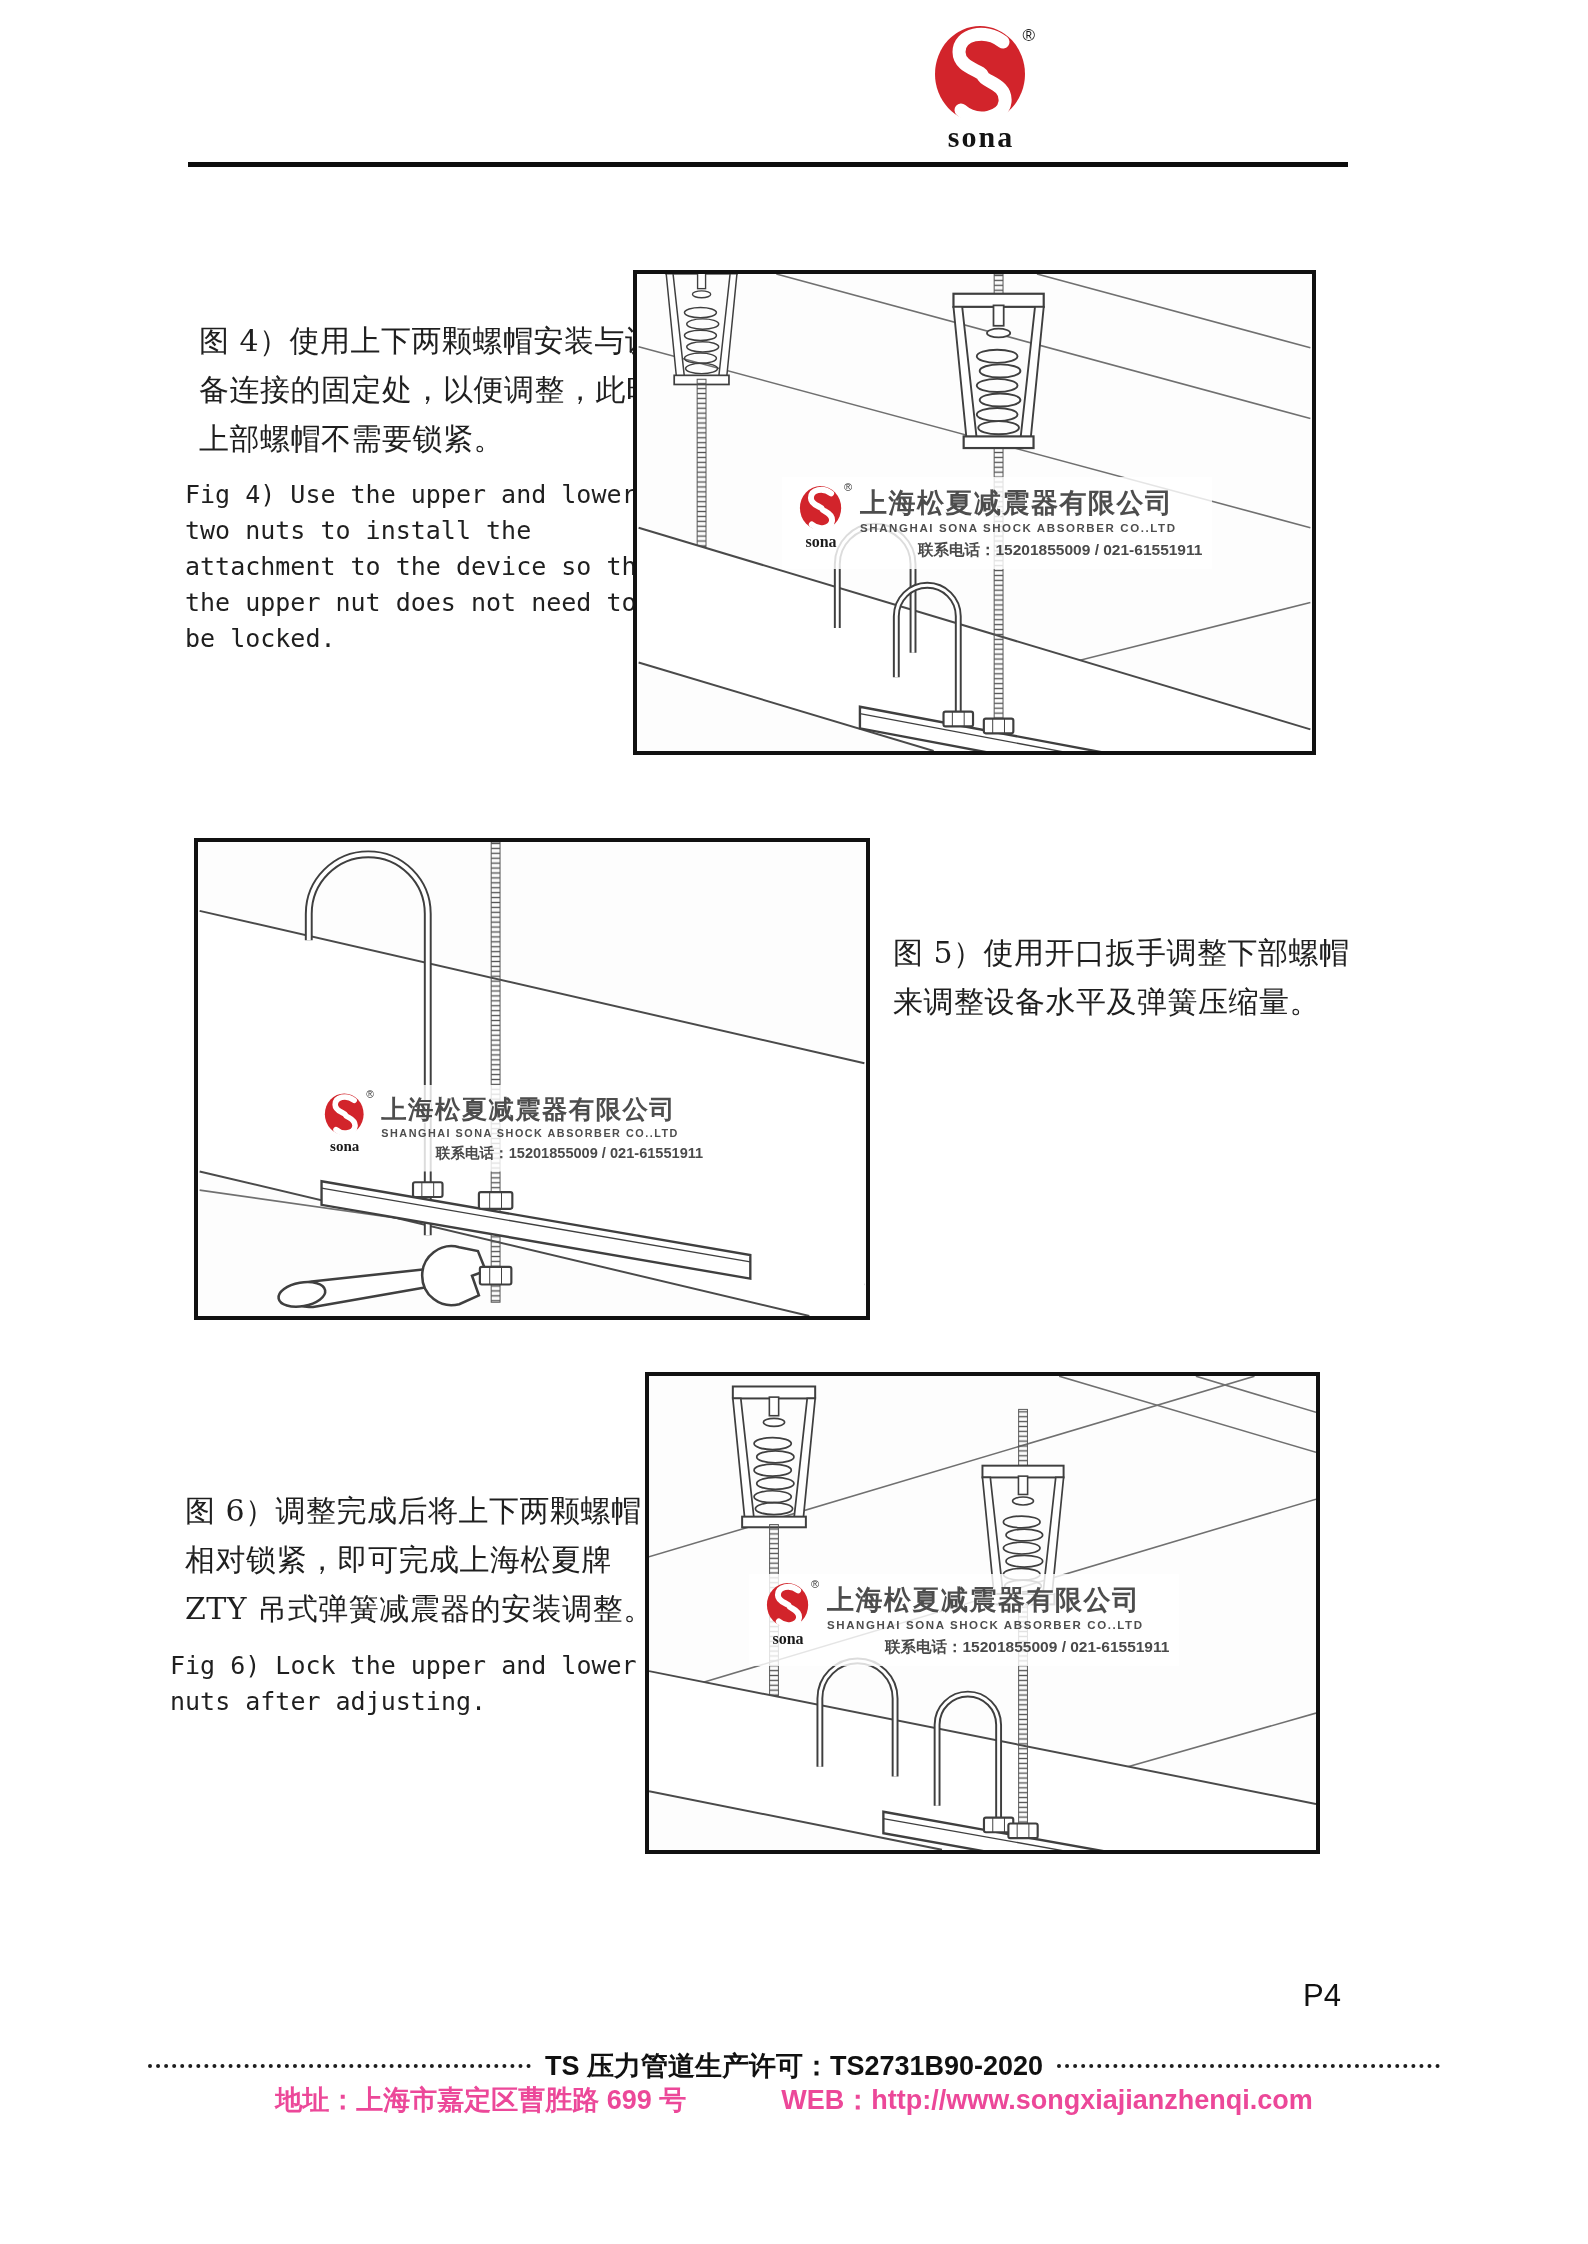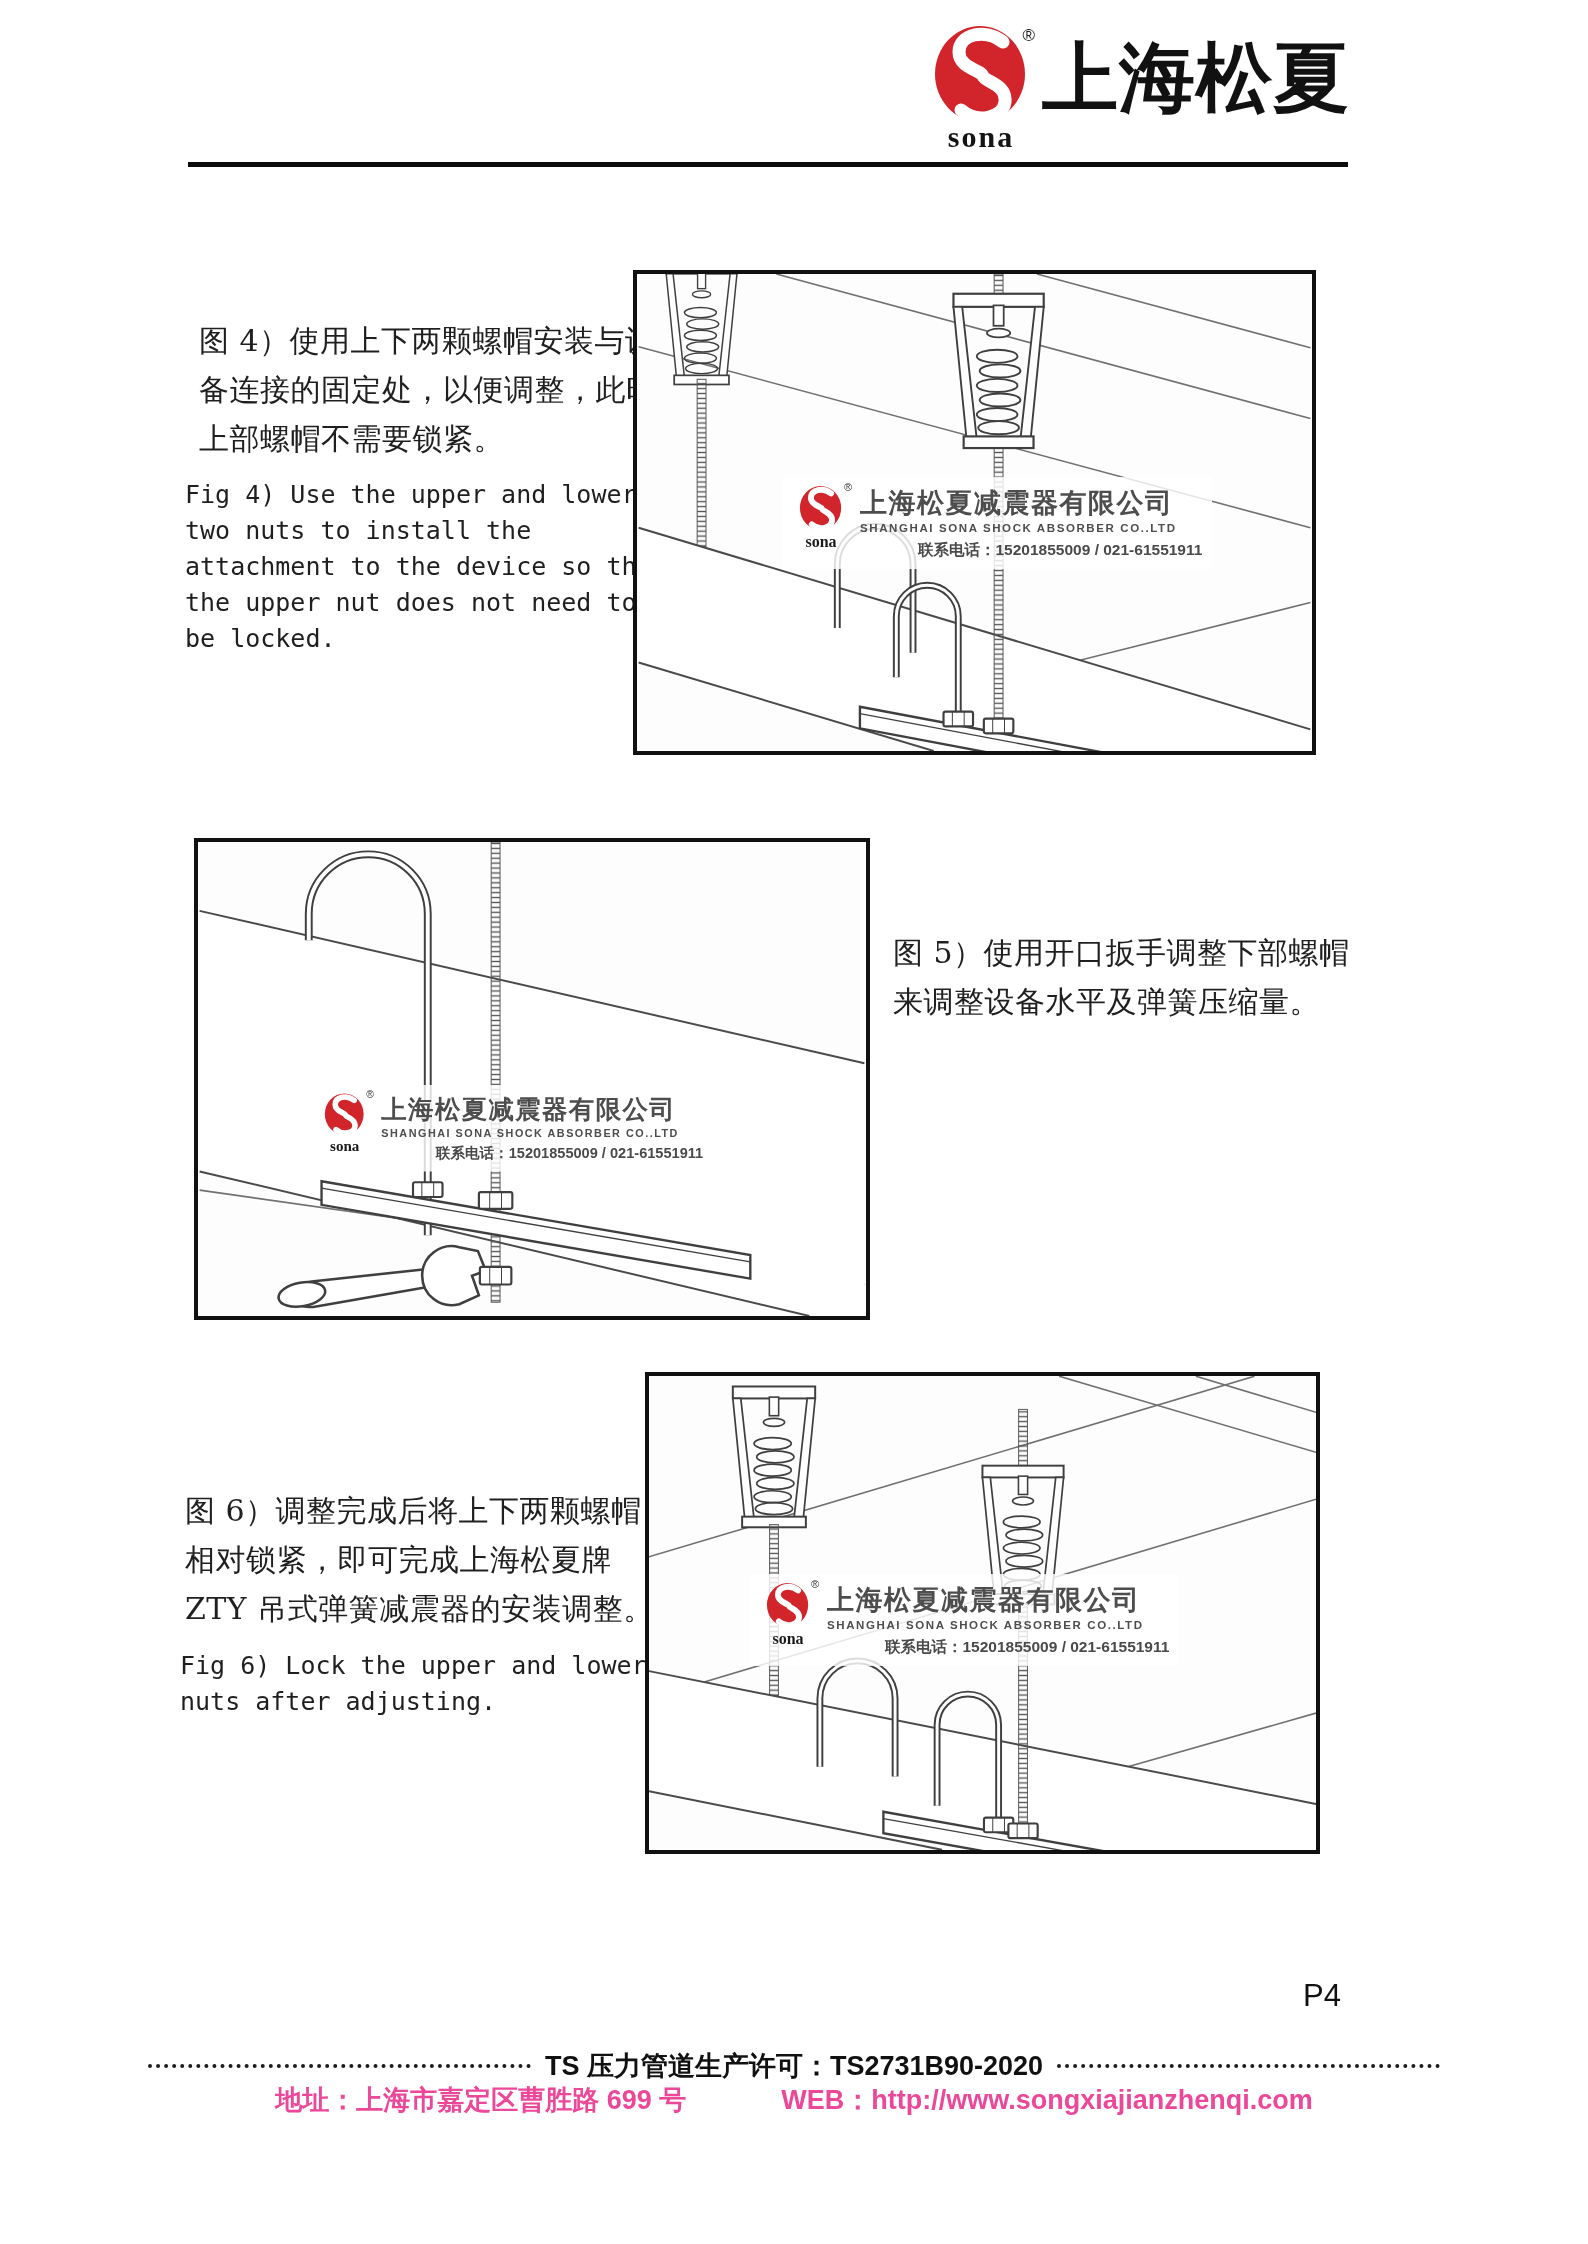--- a/index.html
+++ b/index.html
@@ -75,21 +75,20 @@
 <div class="page">
 
   <div class="header-logo">
     <svg width="96" height="100" viewBox="0 0 96 100">
       <ellipse cx="47" cy="50" rx="45" ry="48" fill="#d2242b"></ellipse>
       <path d="M 70,18 C 52,4 26,10 26,28 C 26,44 48,46 50,52 C 52,58 74,60 72,78 C 70,94 44,100 28,86" fill="none" stroke="#ffffff" stroke-width="13" stroke-linecap="round"></path>
     </svg>
     <span class="logo-reg">®</span>
     <span class="logo-word">sona</span>
   </div>
-  <div class="brand-title">上海松夏</div>
   <div class="header-rule"></div>
 
   <div class="zh-block" style="left:185px; top:316px; width:480px;margin-left:14px;">图 4）使用上下两颗螺帽安装与设
 备连接的固定处，以便调整，此时
 上部螺帽不需要锁紧。</div>
   <div class="en-block" style="left:185px; top:477px; width:490px;">Fig 4) Use the upper and lower
 two nuts to install the
 attachment to the device so that
 the upper nut does not need to
 be locked.</div>
@@ -239,21 +238,21 @@
       </div>
     </div>
   </div>
 
   <div class="zh-block" style="left:893px; top:928px; width:480px;">图 5）使用开口扳手调整下部螺帽
 来调整设备水平及弹簧压缩量。</div>
 
   <div class="zh-block" style="left:185px; top:1486px; width:480px;">图 6）调整完成后将上下两颗螺帽
 相对锁紧，即可完成上海松夏牌
 ZTY 吊式弹簧减震器的安装调整。</div>
-  <div class="en-block" style="left:180px; top:1648px; width:490px;">Fig 6) Lock the upper and lower
+  <div class="en-block" style="left:170px; top:1648px; width:490px;">Fig 6) Lock the upper and lower
 nuts after adjusting.</div>
 
   <div class="fig-box" id="fig3">
     <svg width="667" height="474" viewBox="0 0 683 485">
       <defs>
         <pattern id="th3" patternUnits="userSpaceOnUse" width="8" height="5">
           <path d="M0,1.5 H8" stroke="#555" stroke-width="1.4"></path>
         </pattern>
       </defs>
 

